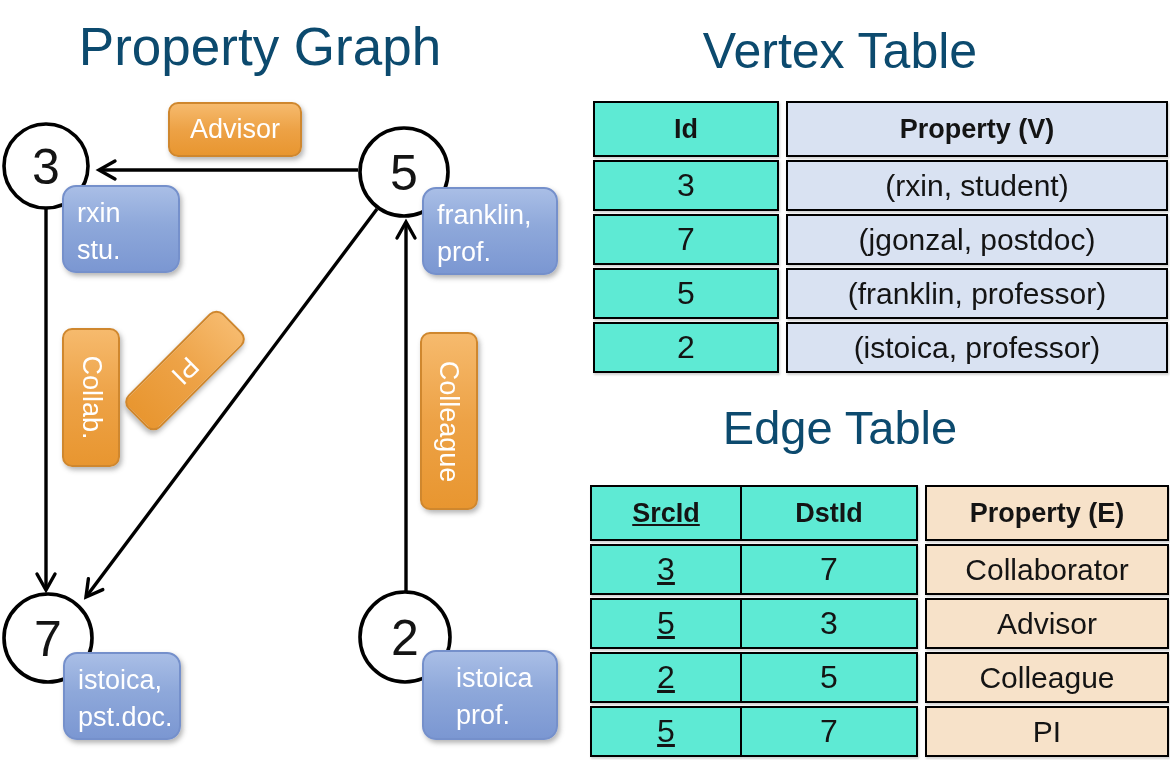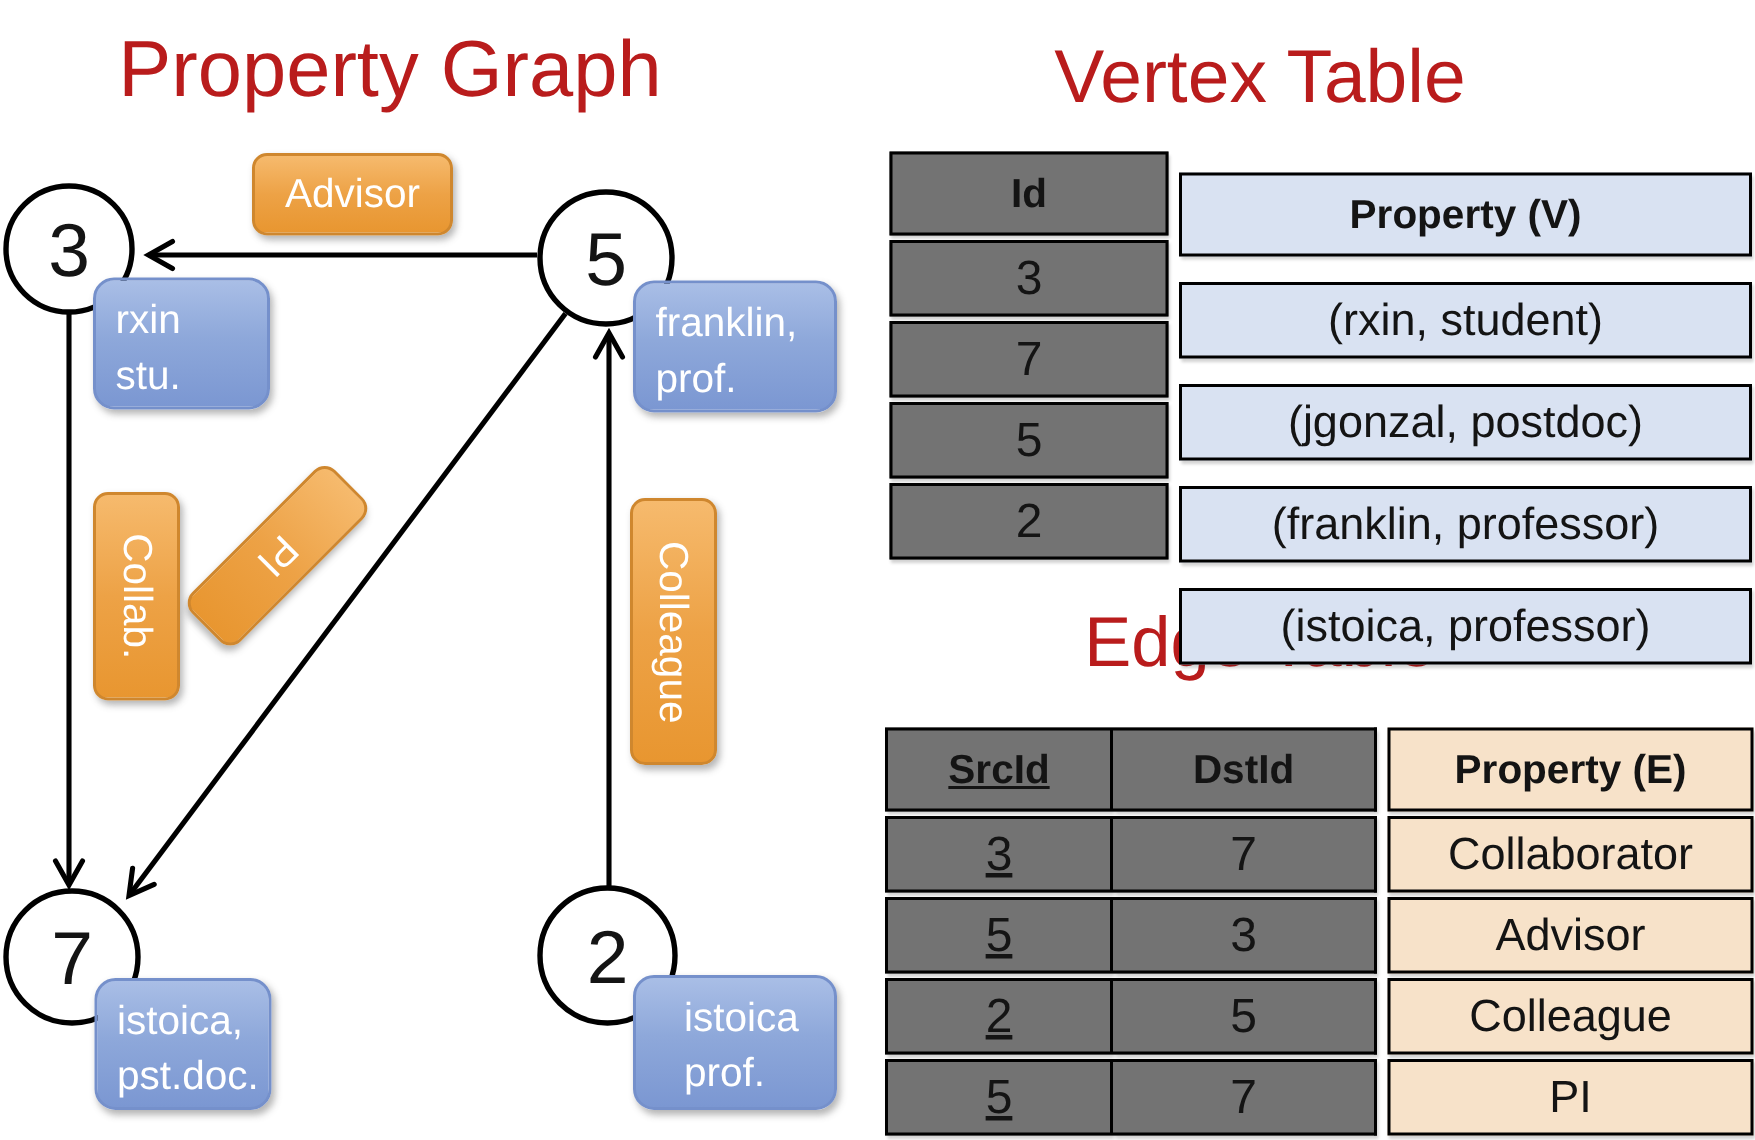--- a/index.html
+++ b/index.html
@@ -14,21 +14,21 @@
     overflow: hidden;
   }
 
   
   .big-title {
     position: absolute;
     text-align: center;
     font-size: 52px;
     font-weight: 400;
     letter-spacing: 0px;
-    color: #b91c1c;
+    color: #0c4a6e;
   }
   #title-graph  { left: 0px;   top: 16px;  width: 520px; font-size: 53px; }
   #title-vertex { left: 550px; top: 22px;  width: 580px; font-size: 50px; }
   #title-edge   { left: 550px; top: 400px; width: 580px; font-size: 47px; }
 
   
   svg.graph { position: absolute; left: 0; top: 0; }
   svg.graph line   { stroke: #000; stroke-width: 3.4px; }
   svg.graph circle { fill: #fff; stroke: #000; stroke-width: 3.6px; }
 
@@ -81,40 +81,40 @@
   
   .col-stack {
     position: absolute;
     display: flex;
     flex-direction: column;
     gap: 3px;
   }
   .cell {
     height: 51px;
     border: 2.5px solid #000;
-    background: #737373;
+    background: #5eead4;
     display: flex;
     align-items: center;
     justify-content: center;
     font-size: 32px;
     color: #141414;
     box-shadow: 1px 2px 2px rgba(0,0,0,0.18);
   }
   .cell.header { height: 56px; font-size: 27px; font-weight: bold; }
   .cell.prop { font-size: 30px; }
   .vfill { background: #d9e2f2; }
   .efill { background: #f7e2c9; }
   .row2 { display: flex; }
   .c-src { width: 152px; text-decoration: underline; }
   .c-dst { width: 176px; border-left: none; }
 
   #vt-id   { left: 593px; top: 101px; width: 186px; }
   #vt-id .cell { width: 186px; }
   #vt-prop { left: 786px; top: 101px; width: 382px; }
-  #vt-prop .cell { width: 382px; margin-top: 14px; }
+  #vt-prop .cell { width: 382px; }
 
   #et-ids  { left: 590px; top: 485px; width: 328px; }
   #et-prop { left: 925px; top: 485px; width: 244px; }
   #et-prop .cell { width: 244px; }
 </style>
 </head>
 <body>
 
 <div class="stage">
 

